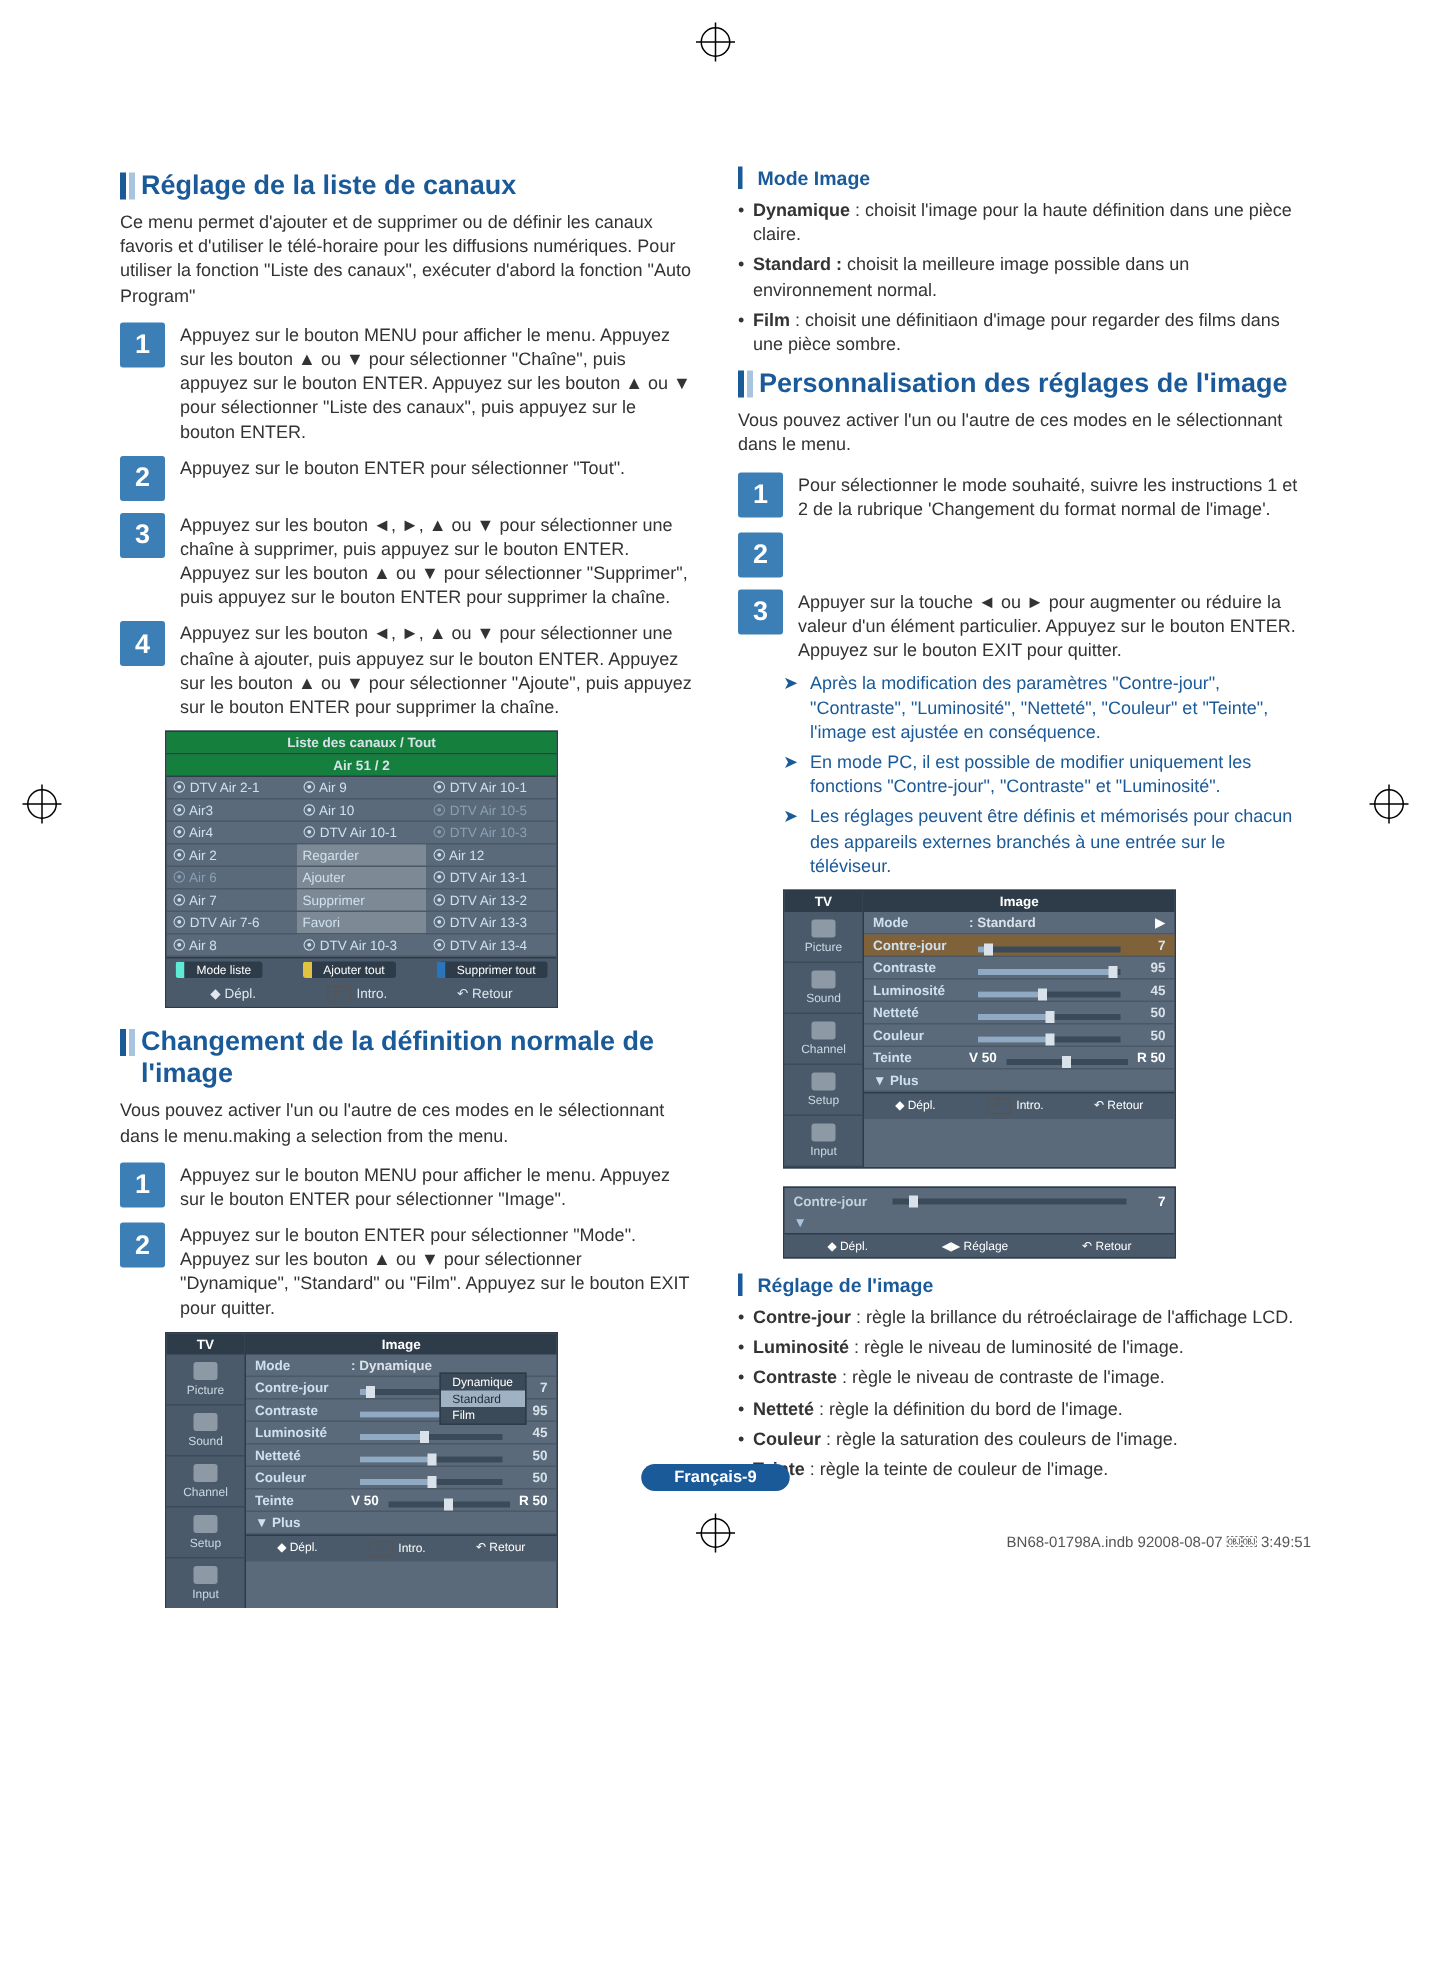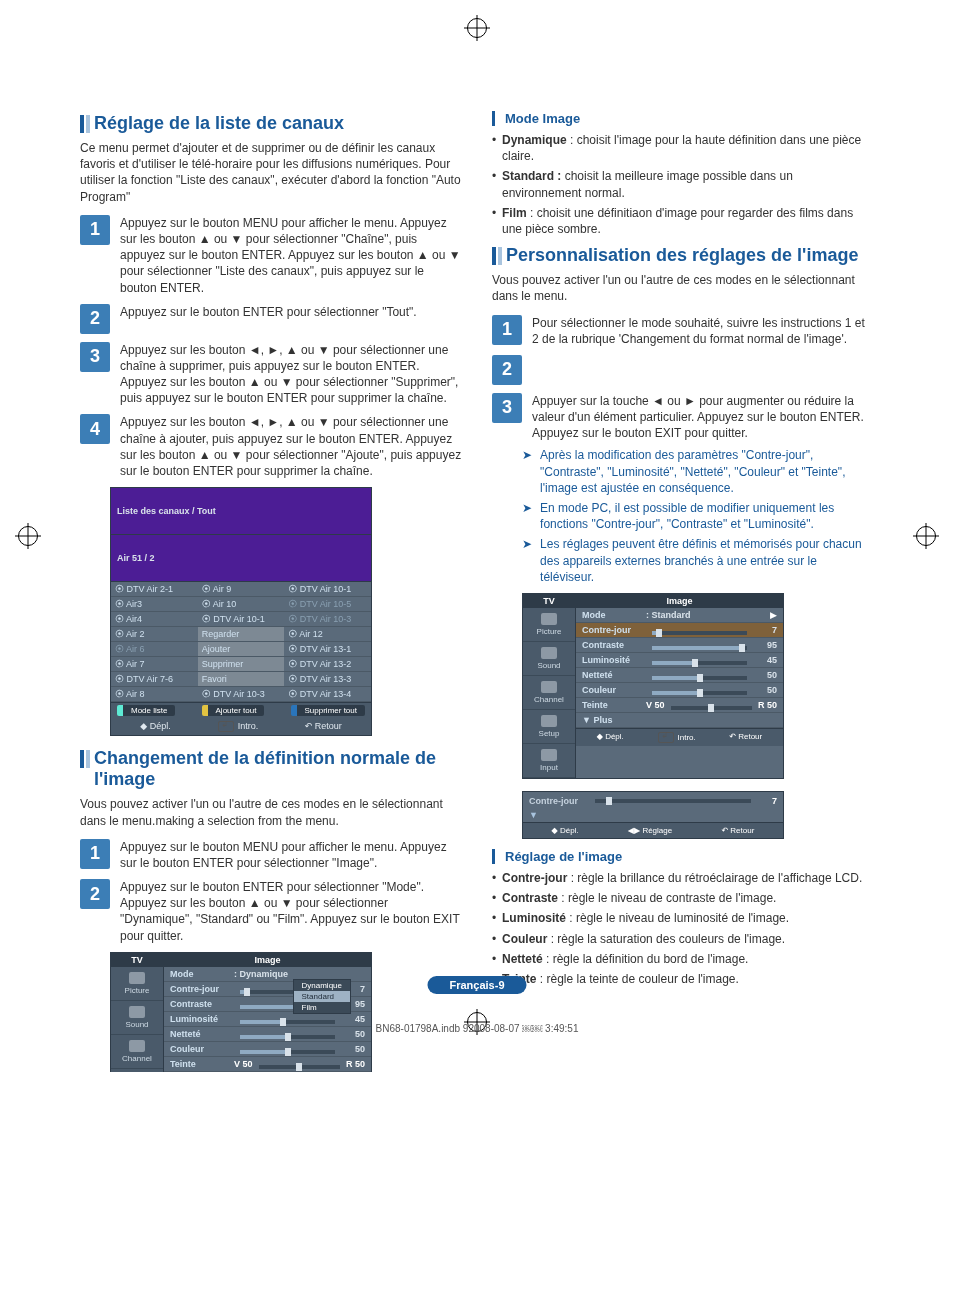--- a/index.html
+++ b/index.html
@@ -25,21 +25,21 @@
   .txt{flex:1;line-height:1.35}
   .enter{display:inline-block;border:1px solid #555;border-radius:2px;width:14px;height:9px;position:relative;vertical-align:middle;margin:0 1px}
   .enter::after{content:"↲";position:absolute;font-size:8px;left:2px;top:-2px;color:#555}
   ul.b{list-style:none;padding:0;margin:4px 0}
   ul.b li{padding-left:10px;position:relative;margin:4px 0;line-height:1.35}
   ul.b li::before{content:"•";position:absolute;left:0}
   .notes{margin:6px 0 6px 30px}
   .notes .note{display:flex;gap:8px;color:#1a5a99;margin:4px 0;line-height:1.35}
   .chev{flex:0 0 auto;color:#1a5a99}
   .osd{background:#5a6a7a;color:#fff;font-size:9px;border:1px solid #2e3b48;width:260px;margin:8px 0 12px 30px}
-  .osd .bar{background:#4c1d95;padding:18px 6px;display:flex;justify-content:flex-start;border-bottom:1px solid #2e3b48;color:#d9e2ea;font-weight:bold}
+  .osd .bar{background:#15803d;padding:2px 6px;display:flex;justify-content:center;border-bottom:1px solid #2e3b48;color:#d9e2ea;font-weight:bold}
   .osd .grid{display:grid;grid-template-columns:1fr 1fr 1fr}
   .osd .cell{padding:2px 4px;border-bottom:1px solid #4b5966;white-space:nowrap;overflow:hidden;color:#cfe0ee}
   .osd .cell.hi{background:#7d8994}
   .osd .cell.dim{color:#8aa0b2}
   .osd .foot2{display:flex;justify-content:space-around;padding:3px 6px;background:#4a5a6a;color:#e0e8ef}
   .osd .btnrow{display:flex;justify-content:space-between;padding:2px 6px;background:#4a5a6a;border-top:1px solid #2e3b48}
   .osd .pill{background:#2e3b48;border-radius:2px;padding:1px 8px;font-size:8px}
   .osd .pill.g{border-left:6px solid #5eead4}
   .osd .pill.y{border-left:6px solid #e2c341}
   .osd .pill.b2{border-left:6px solid #2a75bb}
@@ -65,21 +65,21 @@
   .tvmenu .dd .on{background:#9eb2c4;color:#1e2a36}
   .tvmenu .foot{display:flex;justify-content:space-around;padding:3px 4px;background:#4a5a6a;border-top:1px solid #2e3b48;font-size:8px}
   .slbar{background:#5a6a7a;border:1px solid #2e3b48;width:260px;margin:6px 0 10px 30px;font-size:9px;color:#fff}
   .slbar .r1{display:flex;align-items:center;padding:4px 6px}
   .slbar .r1 .lab{flex:0 0 60px;color:#c5d2de;font-weight:bold}
   .slbar .r1 .slider{flex:1;height:4px;background:#3b4a58;position:relative;margin:0 6px}
   .slbar .r1 .slider .knob{position:absolute;width:6px;height:8px;background:#d9e2ea;top:-2px;left:7%}
   .slbar .r1 .val{flex:0 0 20px;text-align:right;font-weight:bold}
   .slbar .foot{display:flex;justify-content:space-around;padding:3px 4px;background:#4a5a6a;border-top:1px solid #2e3b48;font-size:8px}
   .pagefoot{position:absolute;bottom:78px;left:50%;transform:translateX(-50%);background:#1a5a99;color:#fff;font-size:11px;font-weight:bold;padding:3px 22px;border-radius:10px}
-  .meta{position:absolute;bottom:38px;left:80px;right:80px;display:flex;justify-content:center;font-size:10px;color:#555}
+  .meta{position:absolute;bottom:38px;left:80px;right:80px;display:flex;justify-content:flex-end;font-size:10px;color:#555}
 </style>
 </head>
 <body>
 
 <div class="page">
   <div class="reg top"></div>
   <div class="reg bot"></div>
   <div class="reg left"></div>
   <div class="reg right"></div>
 
@@ -415,24 +415,24 @@
         <div class="foot">
           <span>◆ <span>Dépl.</span></span>
           <span>◀▶ <span>Réglage</span></span>
           <span>↶ <span>Retour</span></span>
         </div>
       </div>
 
       <div class="h3">Réglage de l'image</div>
       <ul class="b" id="defs">
           <li><b>Contre-jour</b> : règle la brillance du rétroéclairage de l'affichage LCD.</li>
+          <li><b>Luminosité</b> : règle le niveau de luminosité de l'image.</li>
           <li><b>Contraste</b> : règle le niveau de contraste de l'image.</li>
-          <li><b>Luminosité</b> : règle le niveau de luminosité de l'image.</li>
+          <li><b>Netteté</b> : règle la définition du bord de l'image.</li>
           <li><b>Couleur</b> : règle la saturation des couleurs de l'image.</li>
-          <li><b>Netteté</b> : règle la définition du bord de l'image.</li>
           <li><b>Teinte</b> : règle la teinte de couleur de l'image.</li>
         </ul>
     </div>
   </div>
 
   <div class="pagefoot">Français-9</div>
   <div class="meta">
     <span>BN68-01798A.indb   9</span>
     <span>2008-08-07   ￼￼ 3:49:51</span>
   </div>

